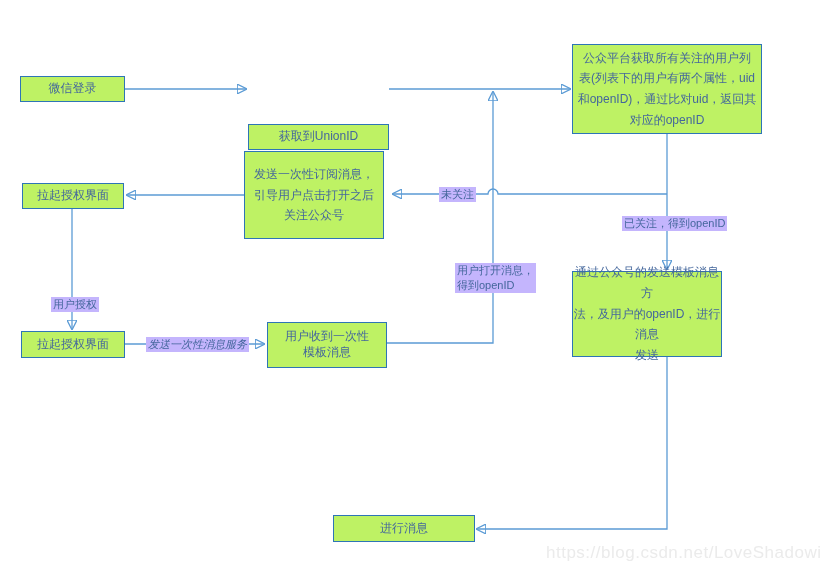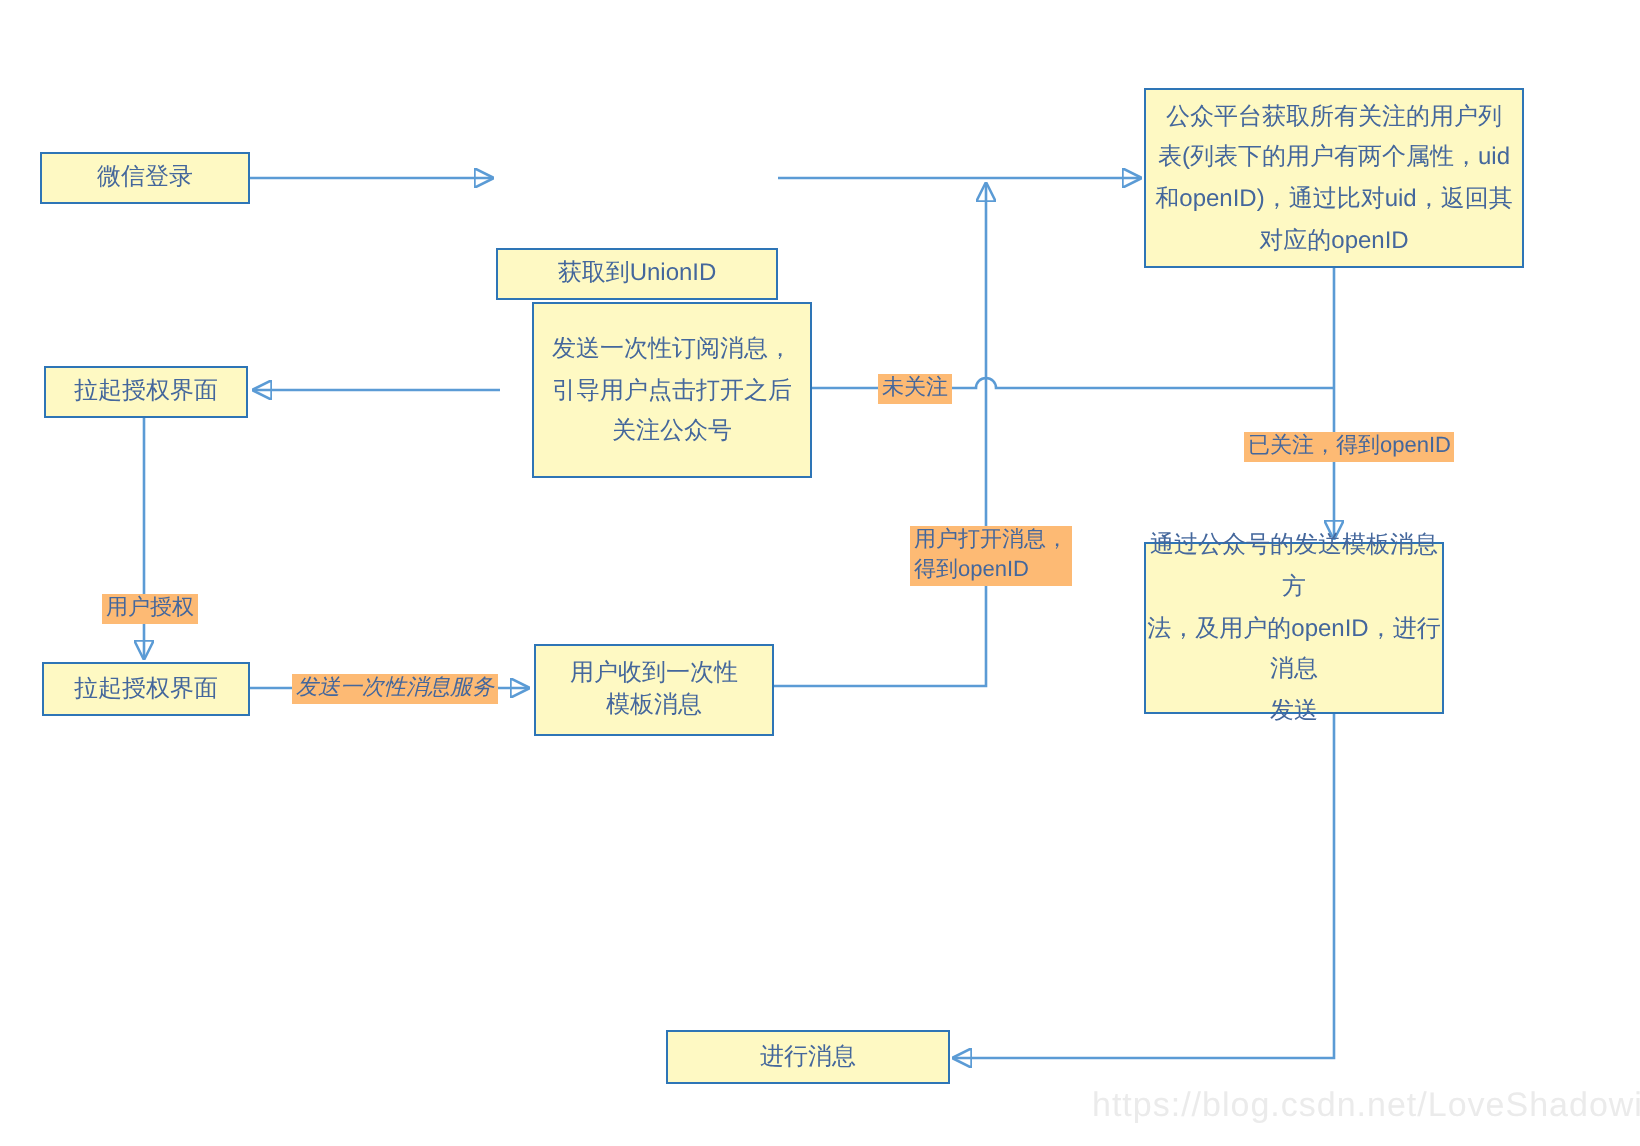--- a/index.html
+++ b/index.html
@@ -22,36 +22,36 @@
   }
   svg.connectors path {
     fill: none;
     stroke: #5B9BD5;
     stroke-width: 1.3;
   }
   .node {
     position: absolute;
     box-sizing: border-box;
     border: 1px solid #2E75B6;
-    background: #fef9c3;
+    background: #bef264;
     color: #44679C;
     font-size: 12px;
     display: flex;
     align-items: center;
     justify-content: center;
     text-align: center;
   }
   .node span {
     white-space: pre-line;
     line-height: 1.3;
   }
   .node.multi span { line-height: 1.72; }
   .edge-label {
     position: absolute;
-    background: #fdba74;
+    background: #c4b5fd;
     color: #44679C;
     font-size: 11px;
     line-height: 1.35;
     white-space: pre-line;
     padding: 0 2px;
   }
   .edge-label.left-align { text-align: left; }
   .watermark {
     position: absolute;
     left: 546px;
@@ -91,21 +91,21 @@
     <span>获取到UnionID</span>
   </div>
 
   <div class="node multi" style="left:572px; top:44px; width:190px; height:90px;">
     <span>公众平台获取所有关注的用户列
 表(列表下的用户有两个属性，uid
 和openID)，通过比对uid，返回其
 对应的openID</span>
   </div>
 
-  <div class="node multi" style="left:266px; top:151px; width:140px; height:88px;">
+  <div class="node multi" style="left:244px; top:151px; width:140px; height:88px;">
     <span>发送一次性订阅消息，
 引导用户点击打开之后
 关注公众号</span>
   </div>
 
   <div class="node" style="left:22px; top:183px; width:102px; height:26px;">
     <span>拉起授权界面</span>
   </div>
 
   <div class="node" style="left:21px; top:331px; width:104px; height:27px;">

